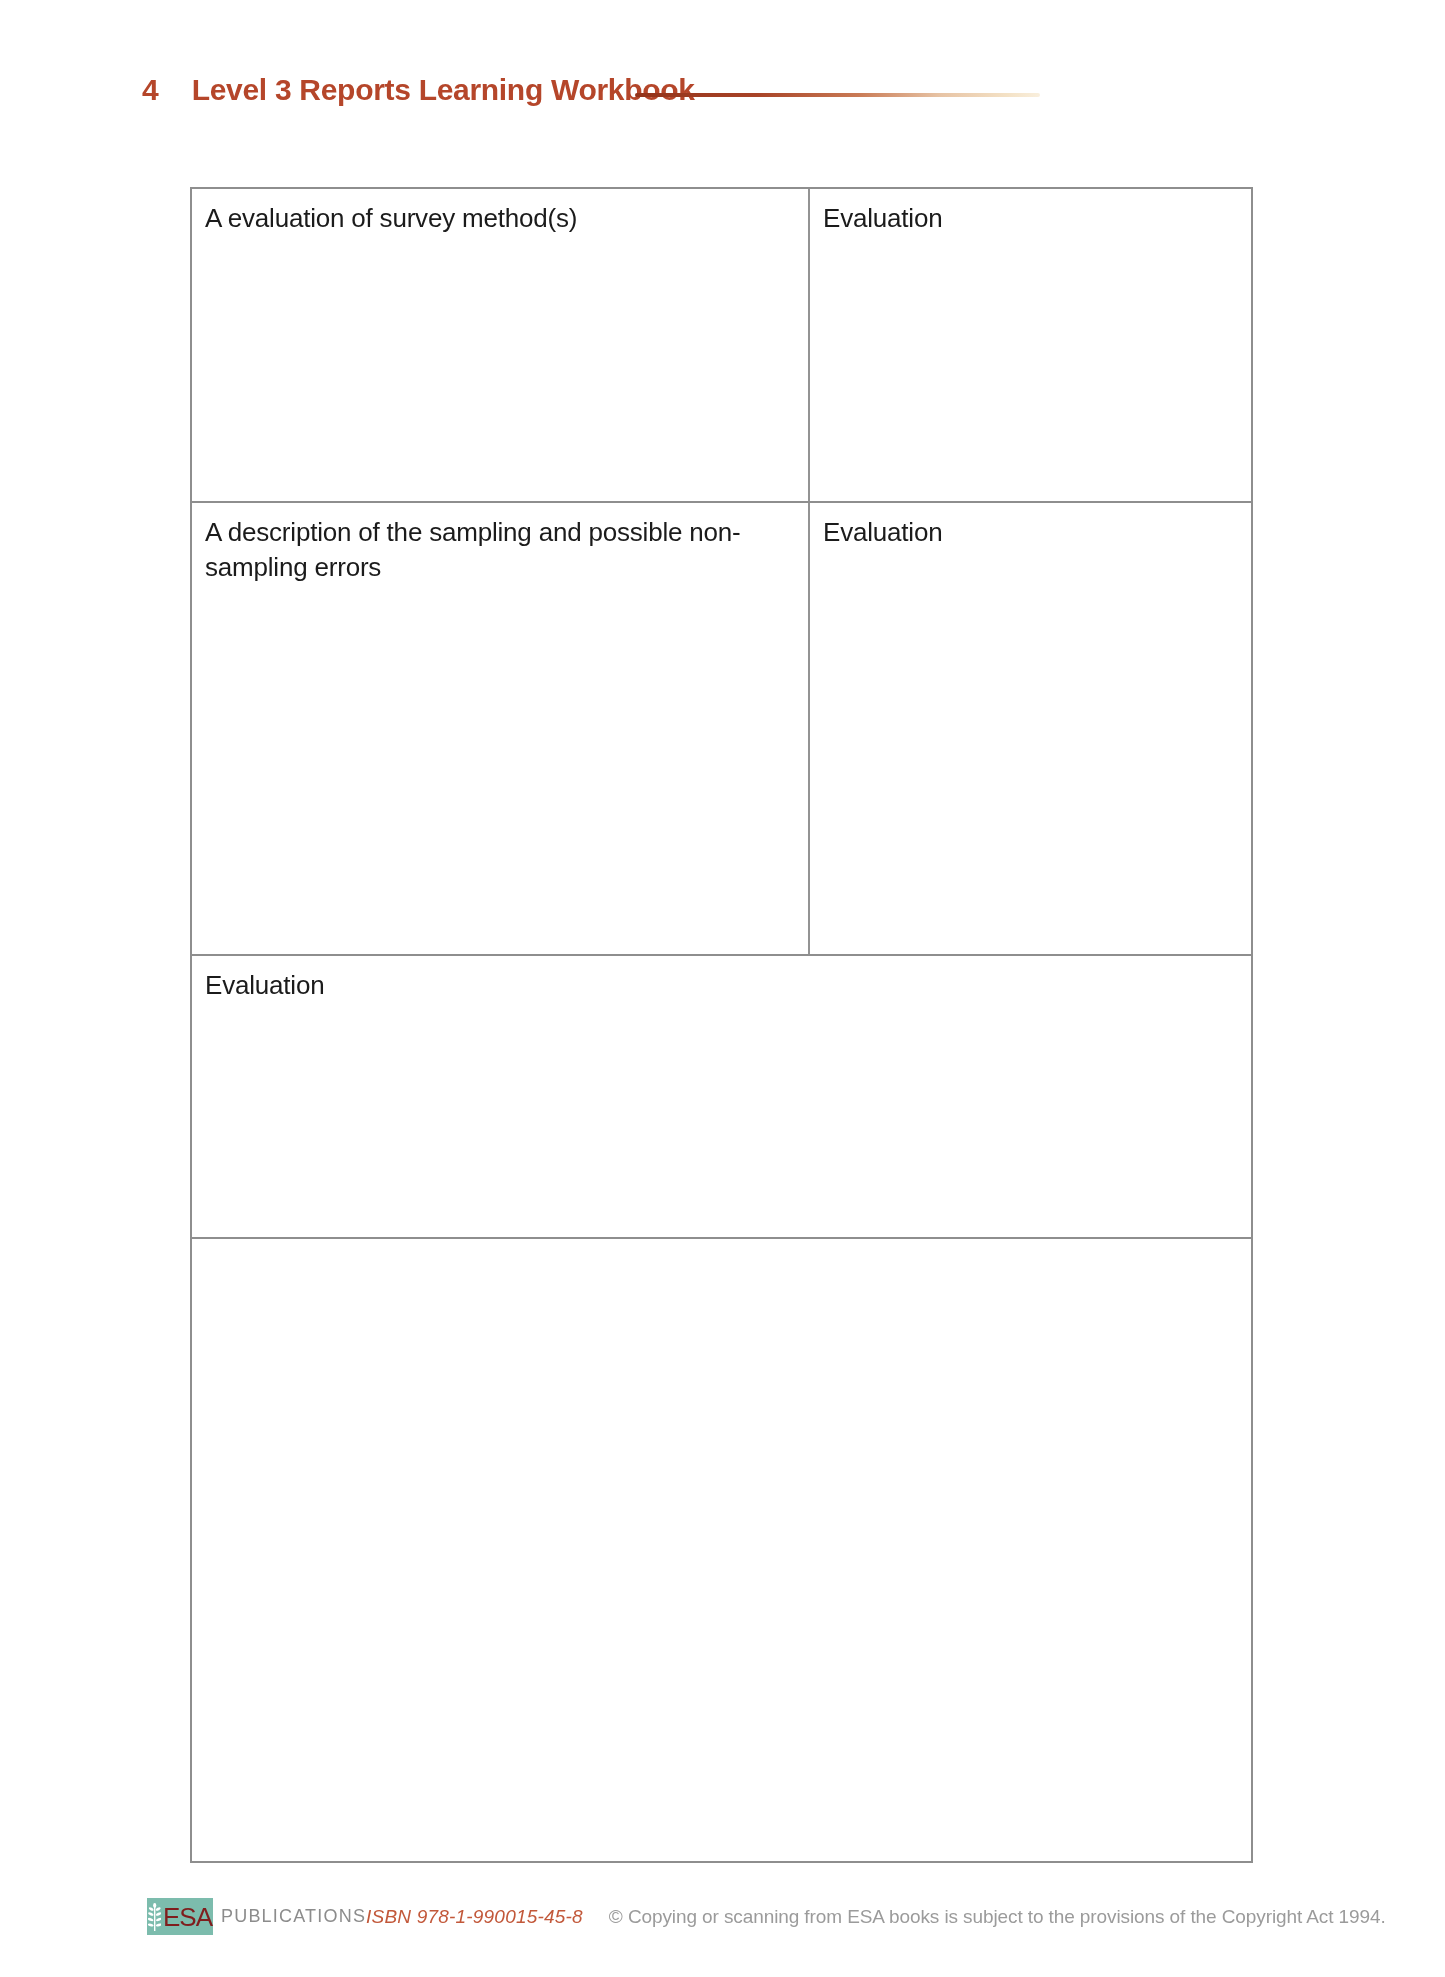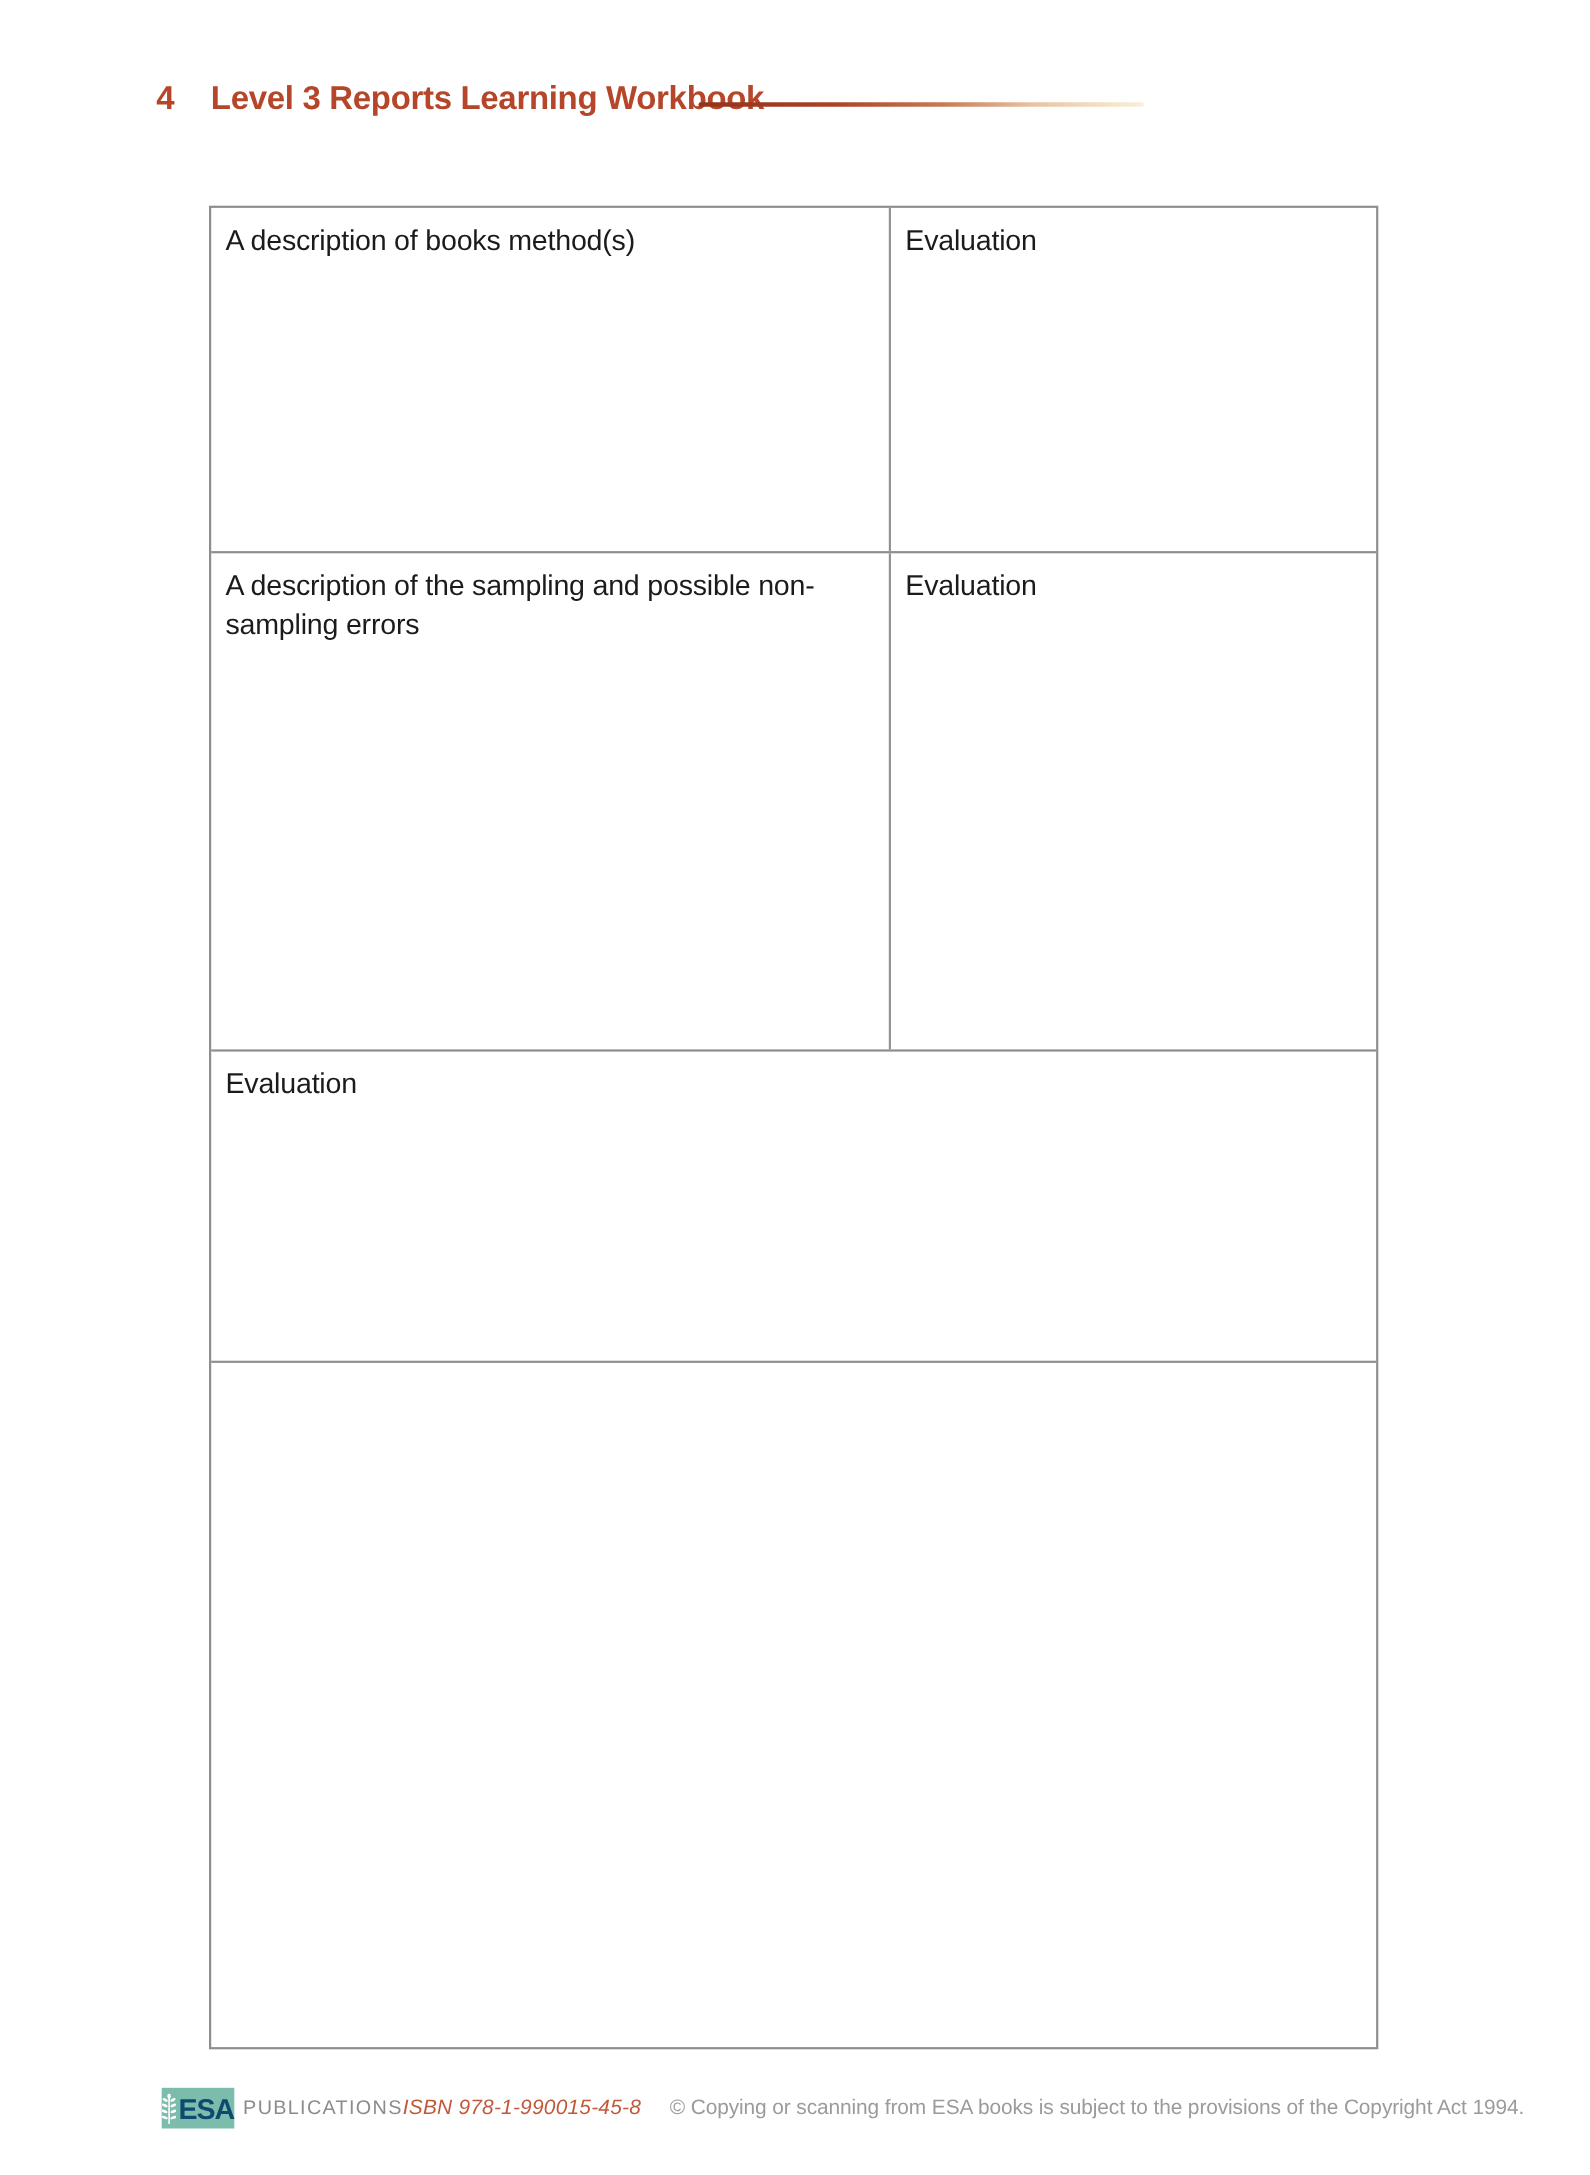--- a/index.html
+++ b/index.html
@@ -52,21 +52,21 @@
   .footer {
     position:absolute; left:147px; top:1898px; width:1160px;
     display:flex; align-items:center;
   }
   .esa-logo {
     width:66px; height:37px; background:#7cbcad;
     display:flex; align-items:center; justify-content:center;
     gap:2px; flex:0 0 auto;
   }
   .esa-logo .wordmark {
-    color:#0c4a6e; font-weight:700; font-size:26px; letter-spacing:-1px;
+    color:#7f1d1d; font-weight:400; font-size:26px; letter-spacing:-1px;
     line-height:1;
   }
   .publisher {
     color:#8c8c8c; font-size:18px; letter-spacing:1.2px;
     margin-left:8px; white-space:nowrap;
   }
   .isbn {
     color:#c2583a; font-size:19px; font-style:italic;
     white-space:nowrap; letter-spacing:0.2px;
   }
@@ -80,21 +80,21 @@
 
 <div class="header">
   <span class="page-num">4</span>
   <span class="page-title">Level 3 Reports Learning Workbook</span>
 </div>
 <div class="header-rule"></div>
 
 <div class="worktable">
 
   <div class="trow">
-    <div class="cell desc">A description of books method(s)</div>
+    <div class="cell desc">A evaluation of survey method(s)</div>
     <div class="cell eval">Evaluation</div>
   </div>
 
   <div class="trow">
     <div class="cell desc">A description of the sampling and possible non-
 sampling errors</div>
     <div class="cell eval">Evaluation</div>
   </div>
 
   <div class="trow">

